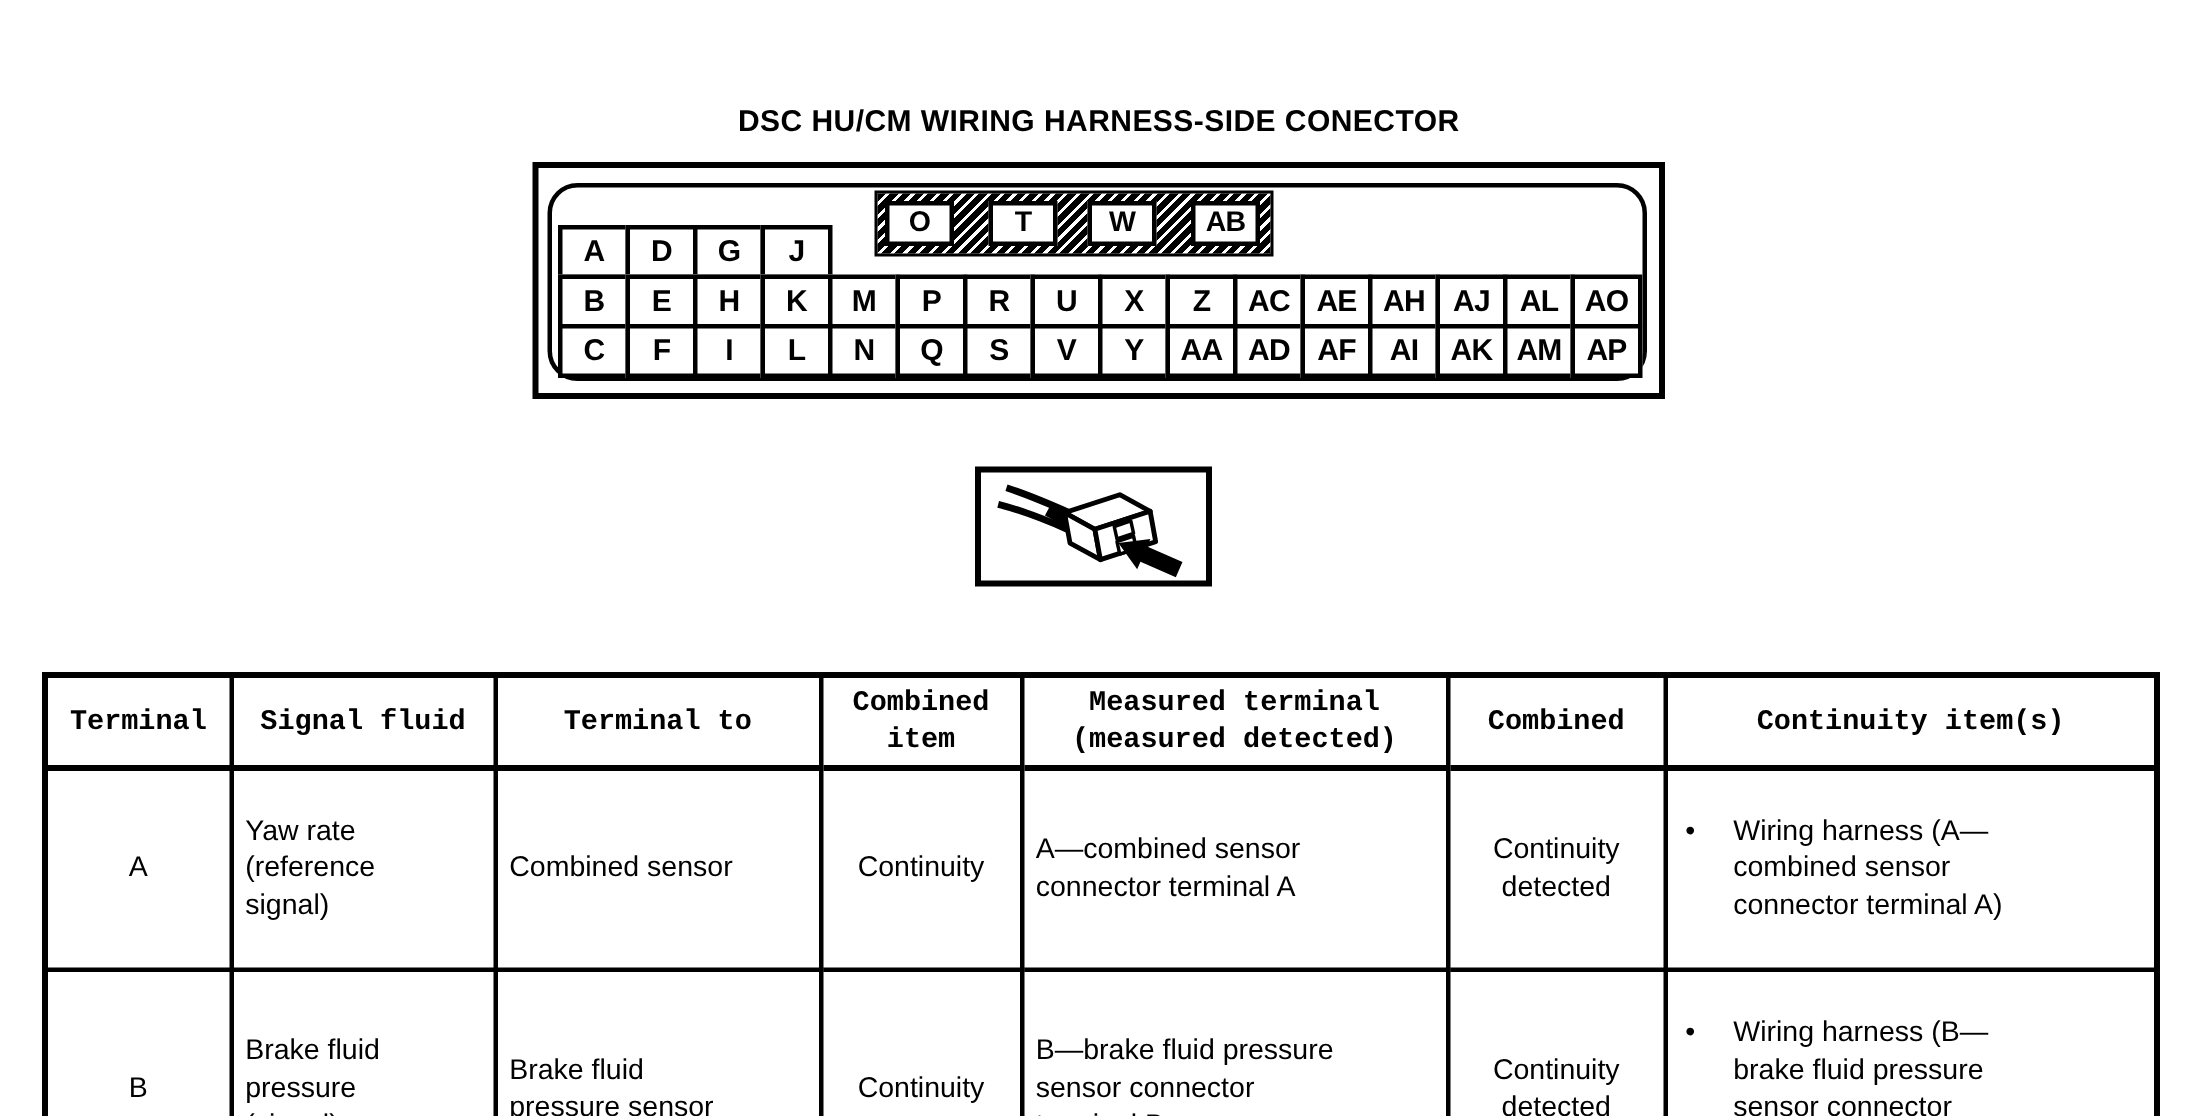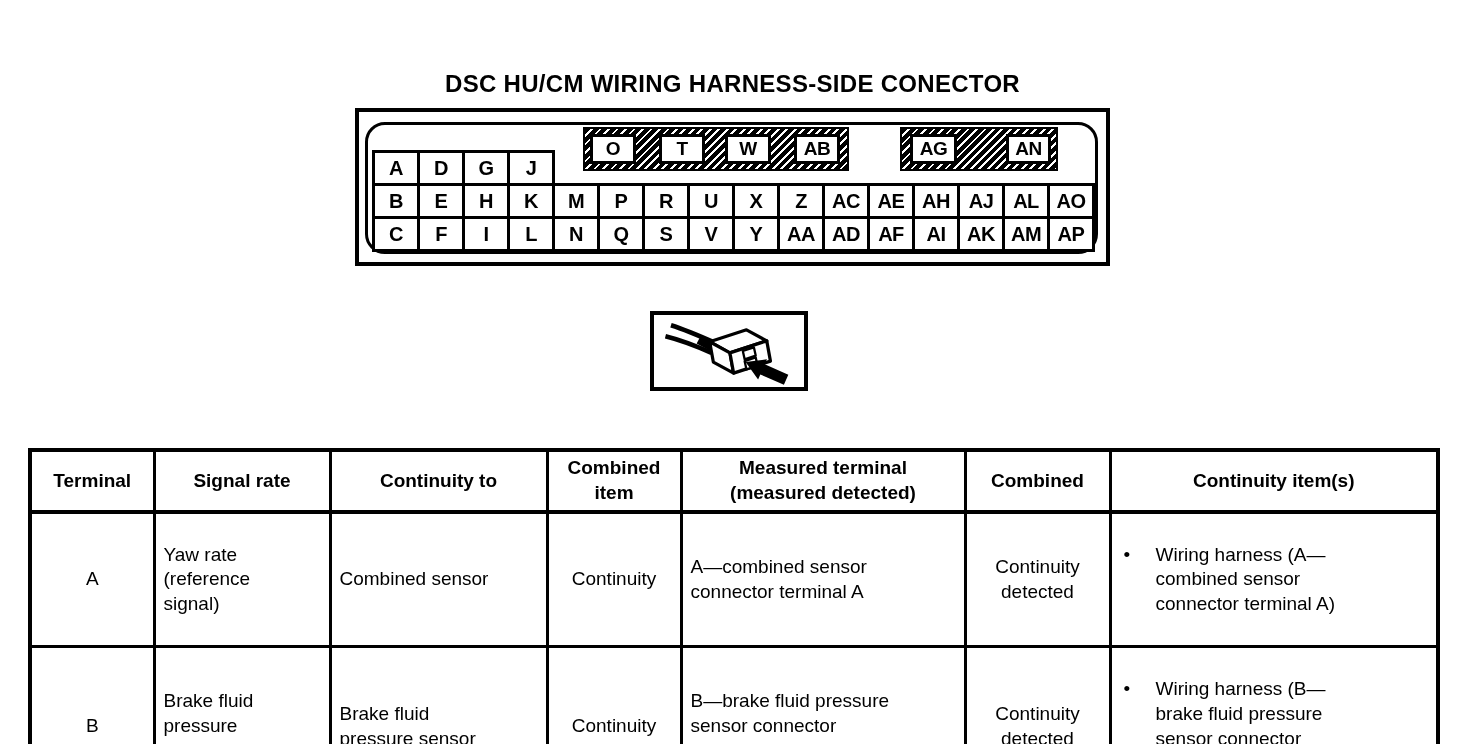--- a/index.html
+++ b/index.html
@@ -2,21 +2,21 @@
 <html><head>
 <meta charset="utf-8">
 <style>
   html,body { margin:0; padding:0; background:#fff; }
   body { width:1472px; height:744px; font-family:"Liberation Sans", sans-serif; color:#000; }
   .canvas { position:relative; width:1472px; height:744px; background:#fff; overflow:hidden; }
 
   
   .diagram-title {
     position:absolute; left:355px; top:70px; width:755px;
-    text-align:center; font-size:24px; font-weight:700; letter-spacing:.3px;
+    text-align:center; font-size:20px; font-weight:700; letter-spacing:.3px;
     white-space:nowrap;
   }
   .conn-outer {
     position:absolute; left:355px; top:108px; width:755px; height:158px;
     border:4px solid #000; box-sizing:border-box; background:#fff;
   }
   .conn-inner {
     position:absolute; left:6px; top:10px; right:8px; bottom:8px;
     border:3px solid #000; border-radius:20px;
   }
@@ -56,21 +56,21 @@
     position:absolute; left:28px; top:448px; width:1408px;
     border-collapse:collapse; table-layout:fixed;
     border:4px solid #000;
   }
   table.spec th, table.spec td {
     border:3px solid #000; box-sizing:border-box;
     font-size:19px; line-height:1.3; white-space:pre-line;
     padding:4px 8px; vertical-align:middle; overflow:hidden;
   }
   table.spec thead th { font-weight:700; text-align:center; border-bottom-width:4px; }
-  tr.hdr   { height:62px; }
+  tr.hdr   { height:62px;font-family:Liberation Mono, monospace; }
   tr.row-a { height:93px; }
   tr.row-b { height:116px; }
   td.c-term { text-align:center; }
   td.c-sig  { padding-left:10px; }
   td.c-conn { padding-left:12px; }
   td.c-meas { text-align:center; }
   td.c-mtrm { padding-left:9px; }
   td.c-std  { text-align:center; }
   td.c-insp { padding:4px 4px 4px 14px; }
   .insp { display:flex; align-items:flex-start; }
@@ -86,24 +86,20 @@
   <div class="conn-outer">
     <div class="conn-inner"></div>
 
     <div class="band band1">
       <div class="bpin" style="left:5px;">O</div>
       <div class="bpin" style="left:74px;">T</div>
       <div class="bpin" style="left:140px;">W</div>
       <div class="bpin" style="left:209px;">AB</div>
     </div>
 
-    <div class="band band2">
-      <div class="bpin" style="left:8px;width:47px;">AG</div>
-      <div class="bpin" style="left:104px;width:45px;">AN</div>
-    </div>
 
     <div class="prow prow1">
       <div class="pin">A</div>
       <div class="pin">D</div>
       <div class="pin">G</div>
       <div class="pin">J</div>
     </div>
 
     <div class="prow prow2">
       <div class="pin">B</div>
@@ -168,22 +164,22 @@
         <col style="width:176px">
         <col style="width:217px">
       <col style="width:134px">
         <col style="width:284px">
         <col style="width:145px">
       <col style="width:328px">
     </colgroup>
     <thead>
       <tr class="hdr">
         <th>Terminal</th>
-        <th>Signal rate</th>
-        <th>Continuity to</th>
+        <th>Signal fluid</th>
+        <th>Terminal to</th>
         <th>Combined
 item</th>
         <th>Measured terminal
 (measured detected)</th>
         <th>Combined</th>
         <th>Continuity item(s)</th>
       </tr>
     </thead>
     <tbody>
       <tr class="row-a">

